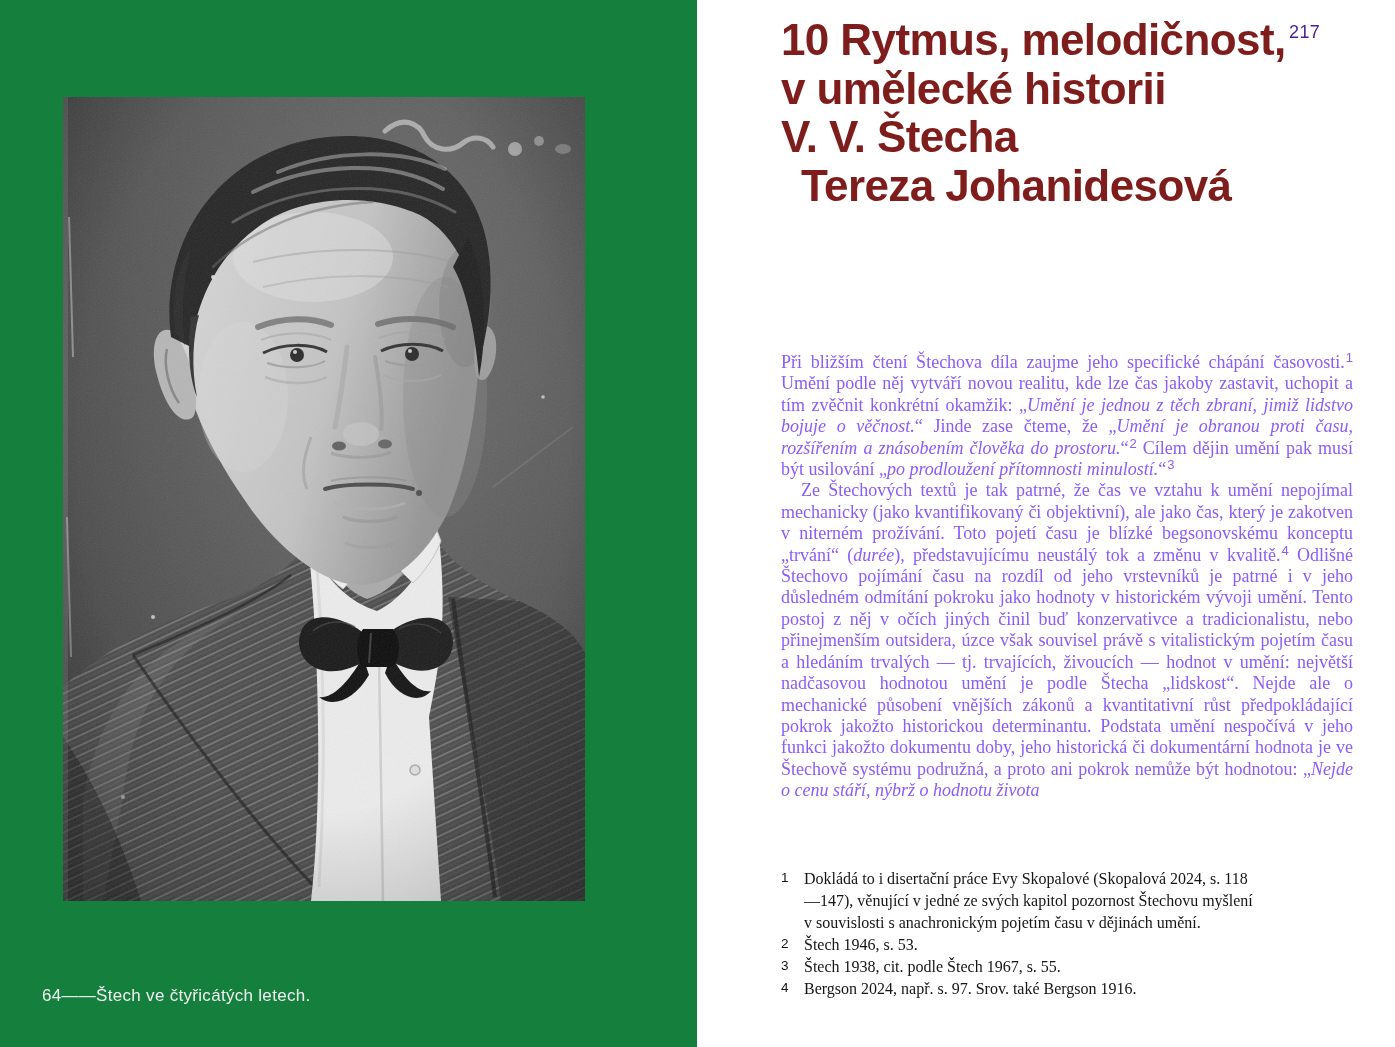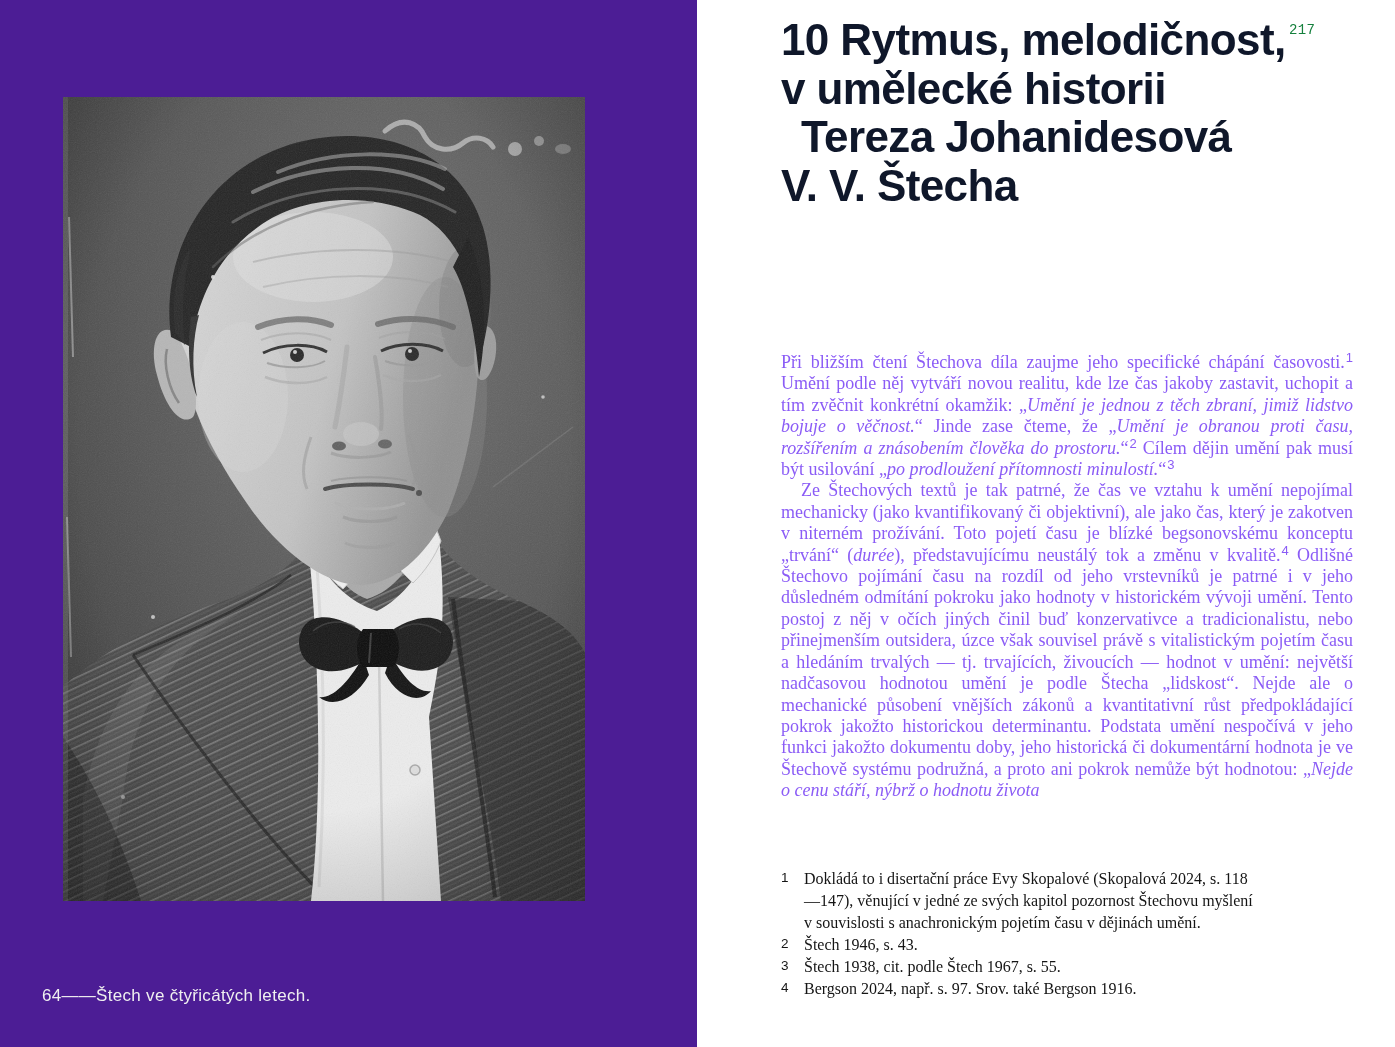--- a/index.html
+++ b/index.html
@@ -1,37 +1,37 @@
 <!DOCTYPE html>
 <html lang="cs"><head>
 <meta charset="utf-8">
 <style>
   html,body{margin:0;padding:0;background:#2a2a2a;}
   .spread{position:relative;width:1395px;height:1047px;overflow:hidden;background:#ffffff;}
 
   
-  .page-left{position:absolute;left:0;top:0;width:697px;height:1047px;background:#4c1d95;}
+  .page-left{position:absolute;left:0;top:0;width:697px;height:1047px;background:#15803d;}
   .photo{position:absolute;left:63px;top:97px;width:522px;height:804px;margin:0;padding:0;}
   .photo svg{display:block;width:100%;height:100%;}
   .caption{
     position:absolute;left:42px;top:985px;
     font-family:"Liberation Sans",sans-serif;font-size:17px;line-height:22px;
     color:#f0f0f0;letter-spacing:.3px;white-space:nowrap;
   }
 
   
   .page-right{position:absolute;left:697px;top:0;width:698px;height:1047px;background:#ffffff;}
   .page-number{
     position:absolute;left:592px;top:22px;
-    font-family:Liberation Mono, monospace;font-size:14px;color:#15803d;letter-spacing:.4px;
+    font-family:Liberation Sans, sans-serif;font-size:18px;color:#4c1d95;letter-spacing:.4px;
   }
   .title{
     position:absolute;left:84px;top:16px;margin:0;
     font-family:"Liberation Sans",sans-serif;font-weight:700;
-    font-size:44px;line-height:48.5px;letter-spacing:-0.6px;color:#0f172a;
+    font-size:44px;line-height:48.5px;letter-spacing:-0.6px;color:#7f1d1d;
   }
   .title-line{display:block;}
   .title-line.author{margin-left:20px;}
 
   .body-text{
     position:absolute;left:84px;top:352px;width:572px;
     font-family:"Liberation Serif","DejaVu Serif",serif;
     font-size:18px;line-height:21.4px;color:#8b5cf6;
     text-align:justify;
   }
@@ -217,37 +217,37 @@
     </figure>
     <div class="caption">64——Štech ve čtyřicátých letech.</div>
   </div>
 
   <div class="page-right">
     <div class="page-number">217</div>
 
     <h1 class="title">
       <span class="title-line">10 Rytmus, melodičnost,</span>
       <span class="title-line">v umělecké historii</span>
+      <span class="title-line">V. V. Štecha</span>
       <span class="title-line author">Tereza Johanidesová</span>
-      <span class="title-line">V. V. Štecha</span>
     </h1>
 
     <div class="body-text" id="body-text">
         <p class="body-para"><span>Při bližším čtení Štechova díla zaujme jeho specifické chápání časovosti.</span><sup class="fn-ref">1</sup><span> Umění podle něj vytváří novou realitu, kde lze čas jakoby zastavit, uchopit a tím zvěčnit konkrétní okamžik: „</span><em>Umění je jednou z těch zbraní, jimiž lidstvo bojuje o věčnost.</em><span>“ Jinde zase čteme, že „</span><em>Umění je obranou proti času, rozšířením a znásobením člověka do prostoru.</em><span>“</span><sup class="fn-ref">2</sup><span> Cílem dějin umění pak musí být usilování „</span><em>po prodloužení přítomnosti minulostí.</em><span>“</span><sup class="fn-ref">3</sup></p>
         <p class="body-para indent"><span>Ze Štechových textů je tak patrné, že čas ve vztahu k umění nepojímal mechanicky (jako kvantifikovaný či objektivní), ale jako čas, který je zakotven v niterném prožívání. Toto pojetí času je blízké begsonovskému konceptu „trvání“ (</span><em>durée</em><span>), představujícímu neustálý tok a změnu v kvalitě.</span><sup class="fn-ref">4</sup><span> Odlišné Štechovo pojímání času na rozdíl od jeho vrstevníků je patrné i v jeho důsledném odmítání pokroku jako hodnoty v historickém vývoji umění. Tento postoj z něj v očích jiných činil buď konzervativce a tradicionalistu, nebo přinejmenším outsidera, úzce však souvisel právě s vitalistickým pojetím času a hledáním trvalých — tj. trvajících, živoucích — hodnot v umění: největší nadčasovou hodnotou umění je podle Štecha „lidskost“. Nejde ale o mechanické působení vnějších zákonů a kvantitativní růst předpokládající pokrok jakožto historickou determinantu. Podstata umění nespočívá v jeho funkci jakožto dokumentu doby, jeho historická či dokumentární hodnota je ve Štechově systému podružná, a proto ani pokrok nemůže být hodnotou: „</span><em>Nejde o cenu stáří, nýbrž o hodnotu života</em></p>
       </div>
 
     <div class="footnotes" id="footnotes">
         <div class="footnote">
           <span class="fn-num">1</span>
           <span class="fn-text">Dokládá to i disertační práce Evy Skopalové (Skopalová 2024, s. 118—147), věnující v jedné ze svých kapitol pozornost Štechovu myšlení v souvislosti s anachronickým pojetím času v dějinách umění.</span>
         </div>
         <div class="footnote">
           <span class="fn-num">2</span>
-          <span class="fn-text">Štech 1946, s. 43.</span>
+          <span class="fn-text">Štech 1946, s. 53.</span>
         </div>
         <div class="footnote">
           <span class="fn-num">3</span>
           <span class="fn-text">Štech 1938, cit. podle Štech 1967, s. 55.</span>
         </div>
         <div class="footnote">
           <span class="fn-num">4</span>
           <span class="fn-text">Bergson 2024, např. s. 97. Srov. také Bergson 1916.</span>
         </div>
       </div>

